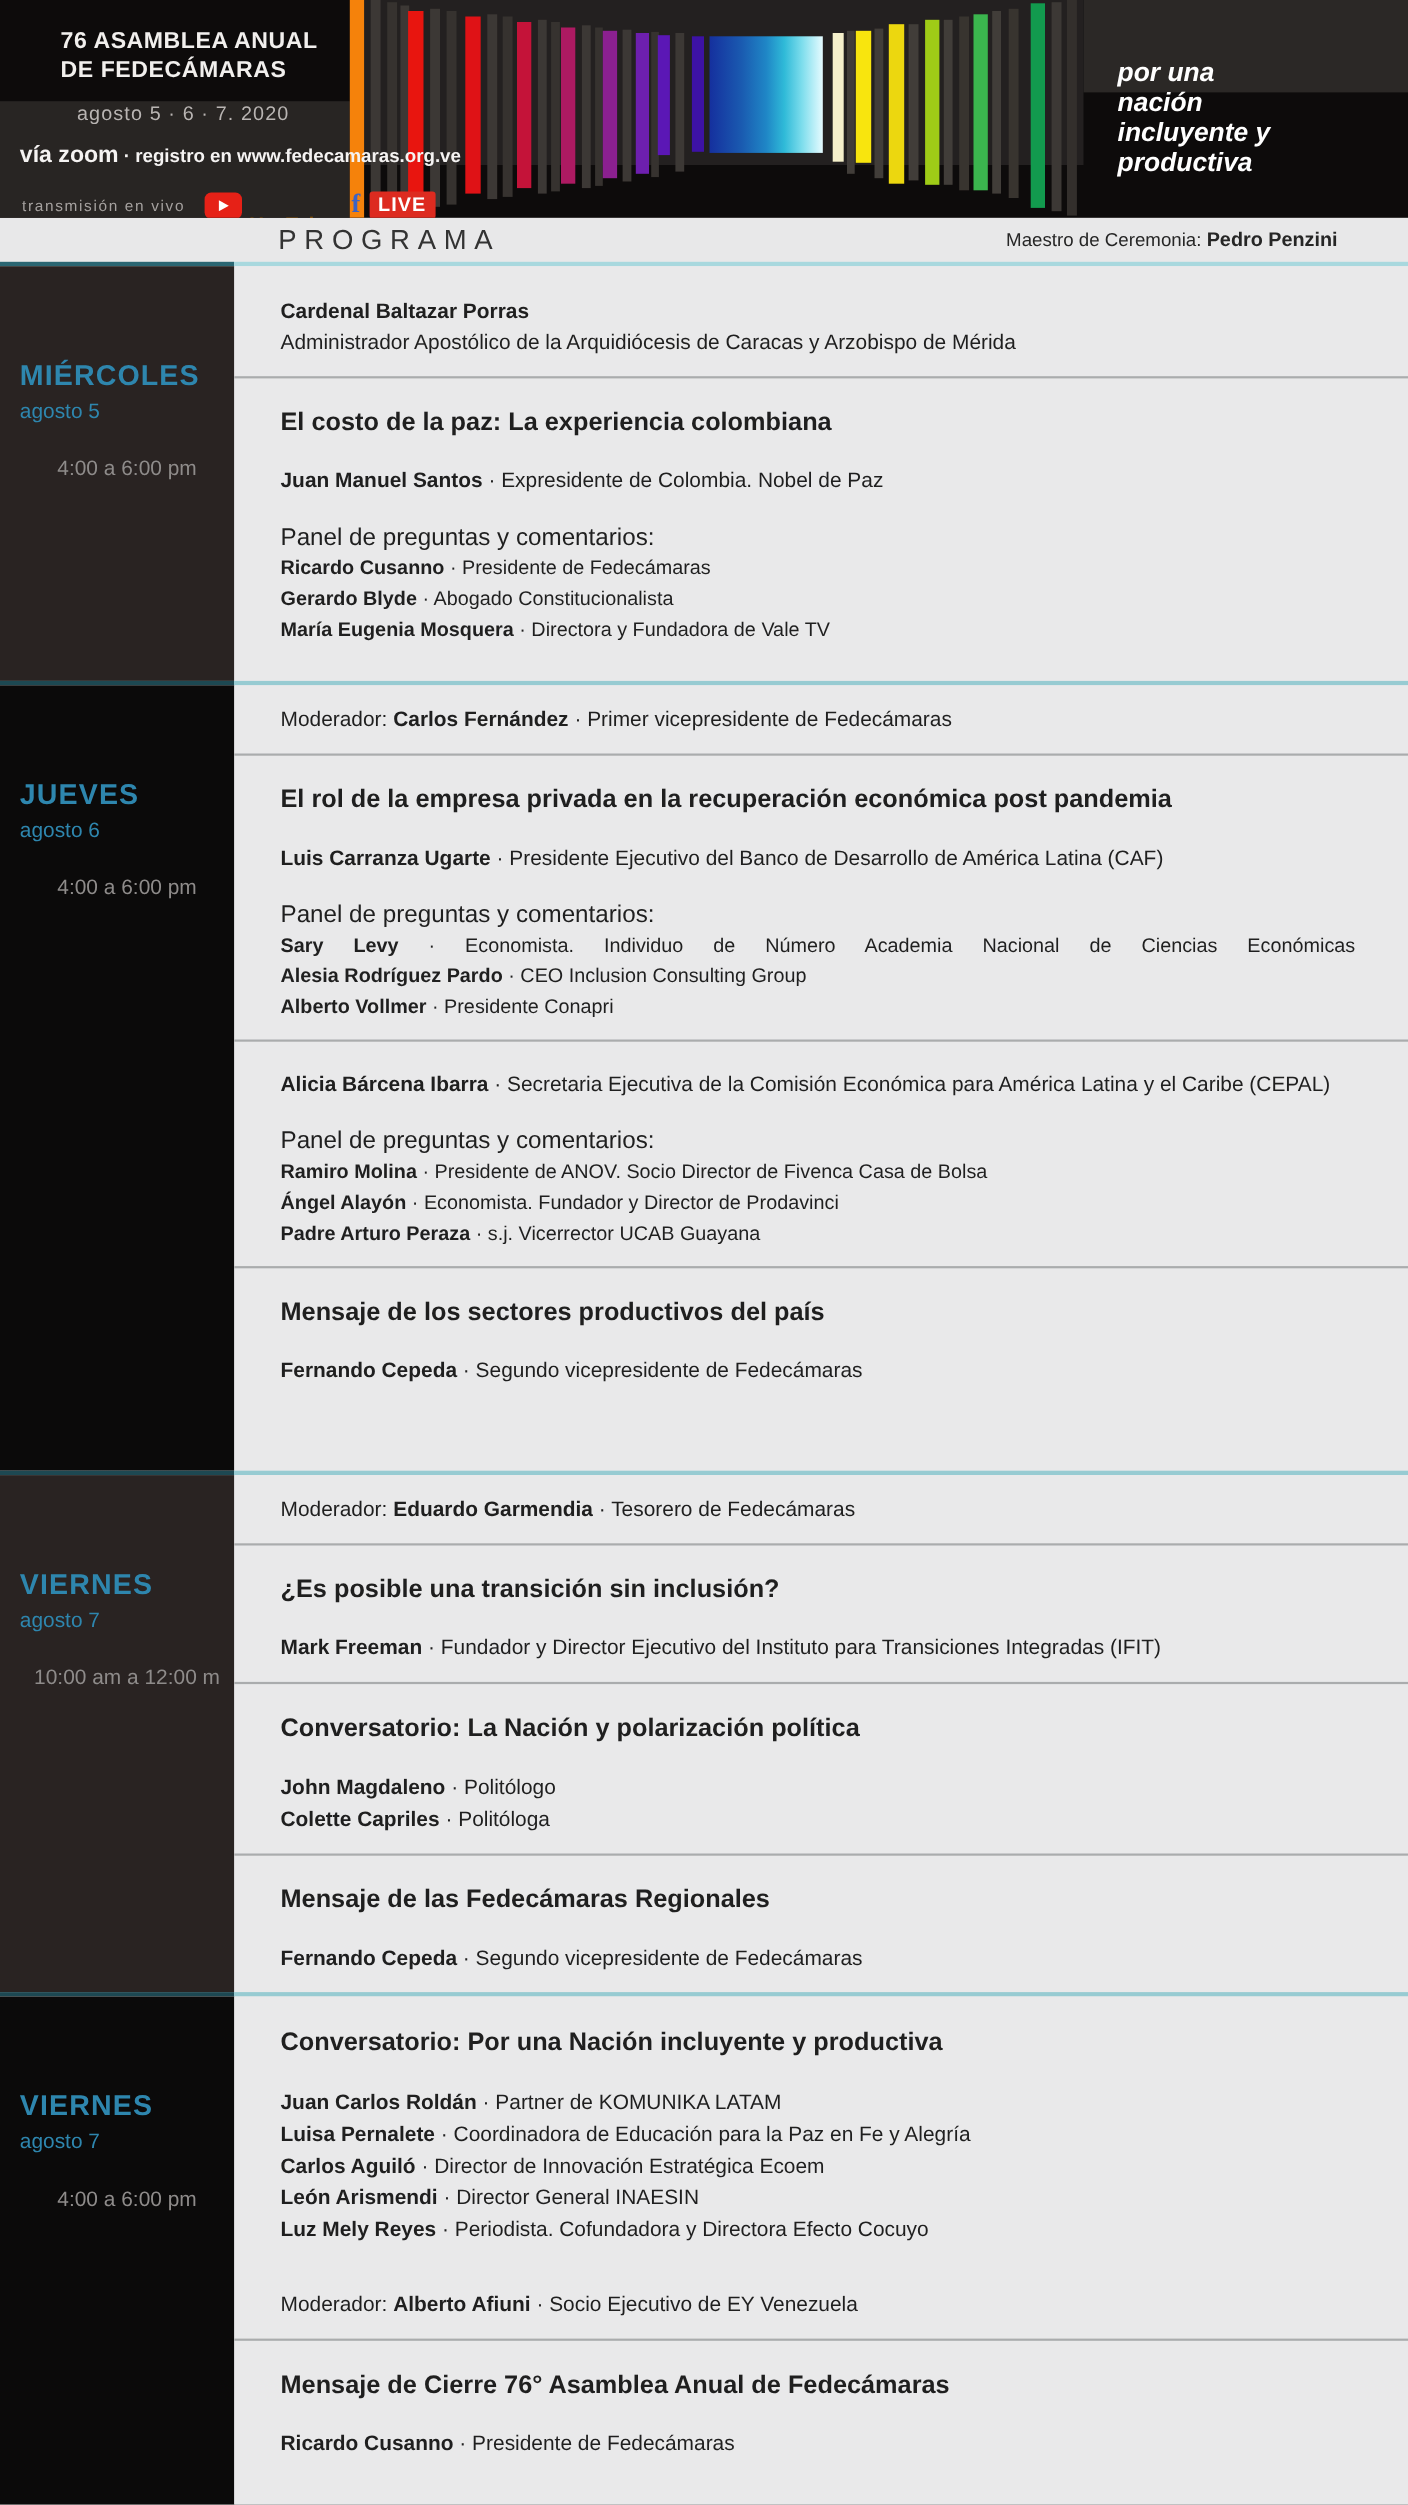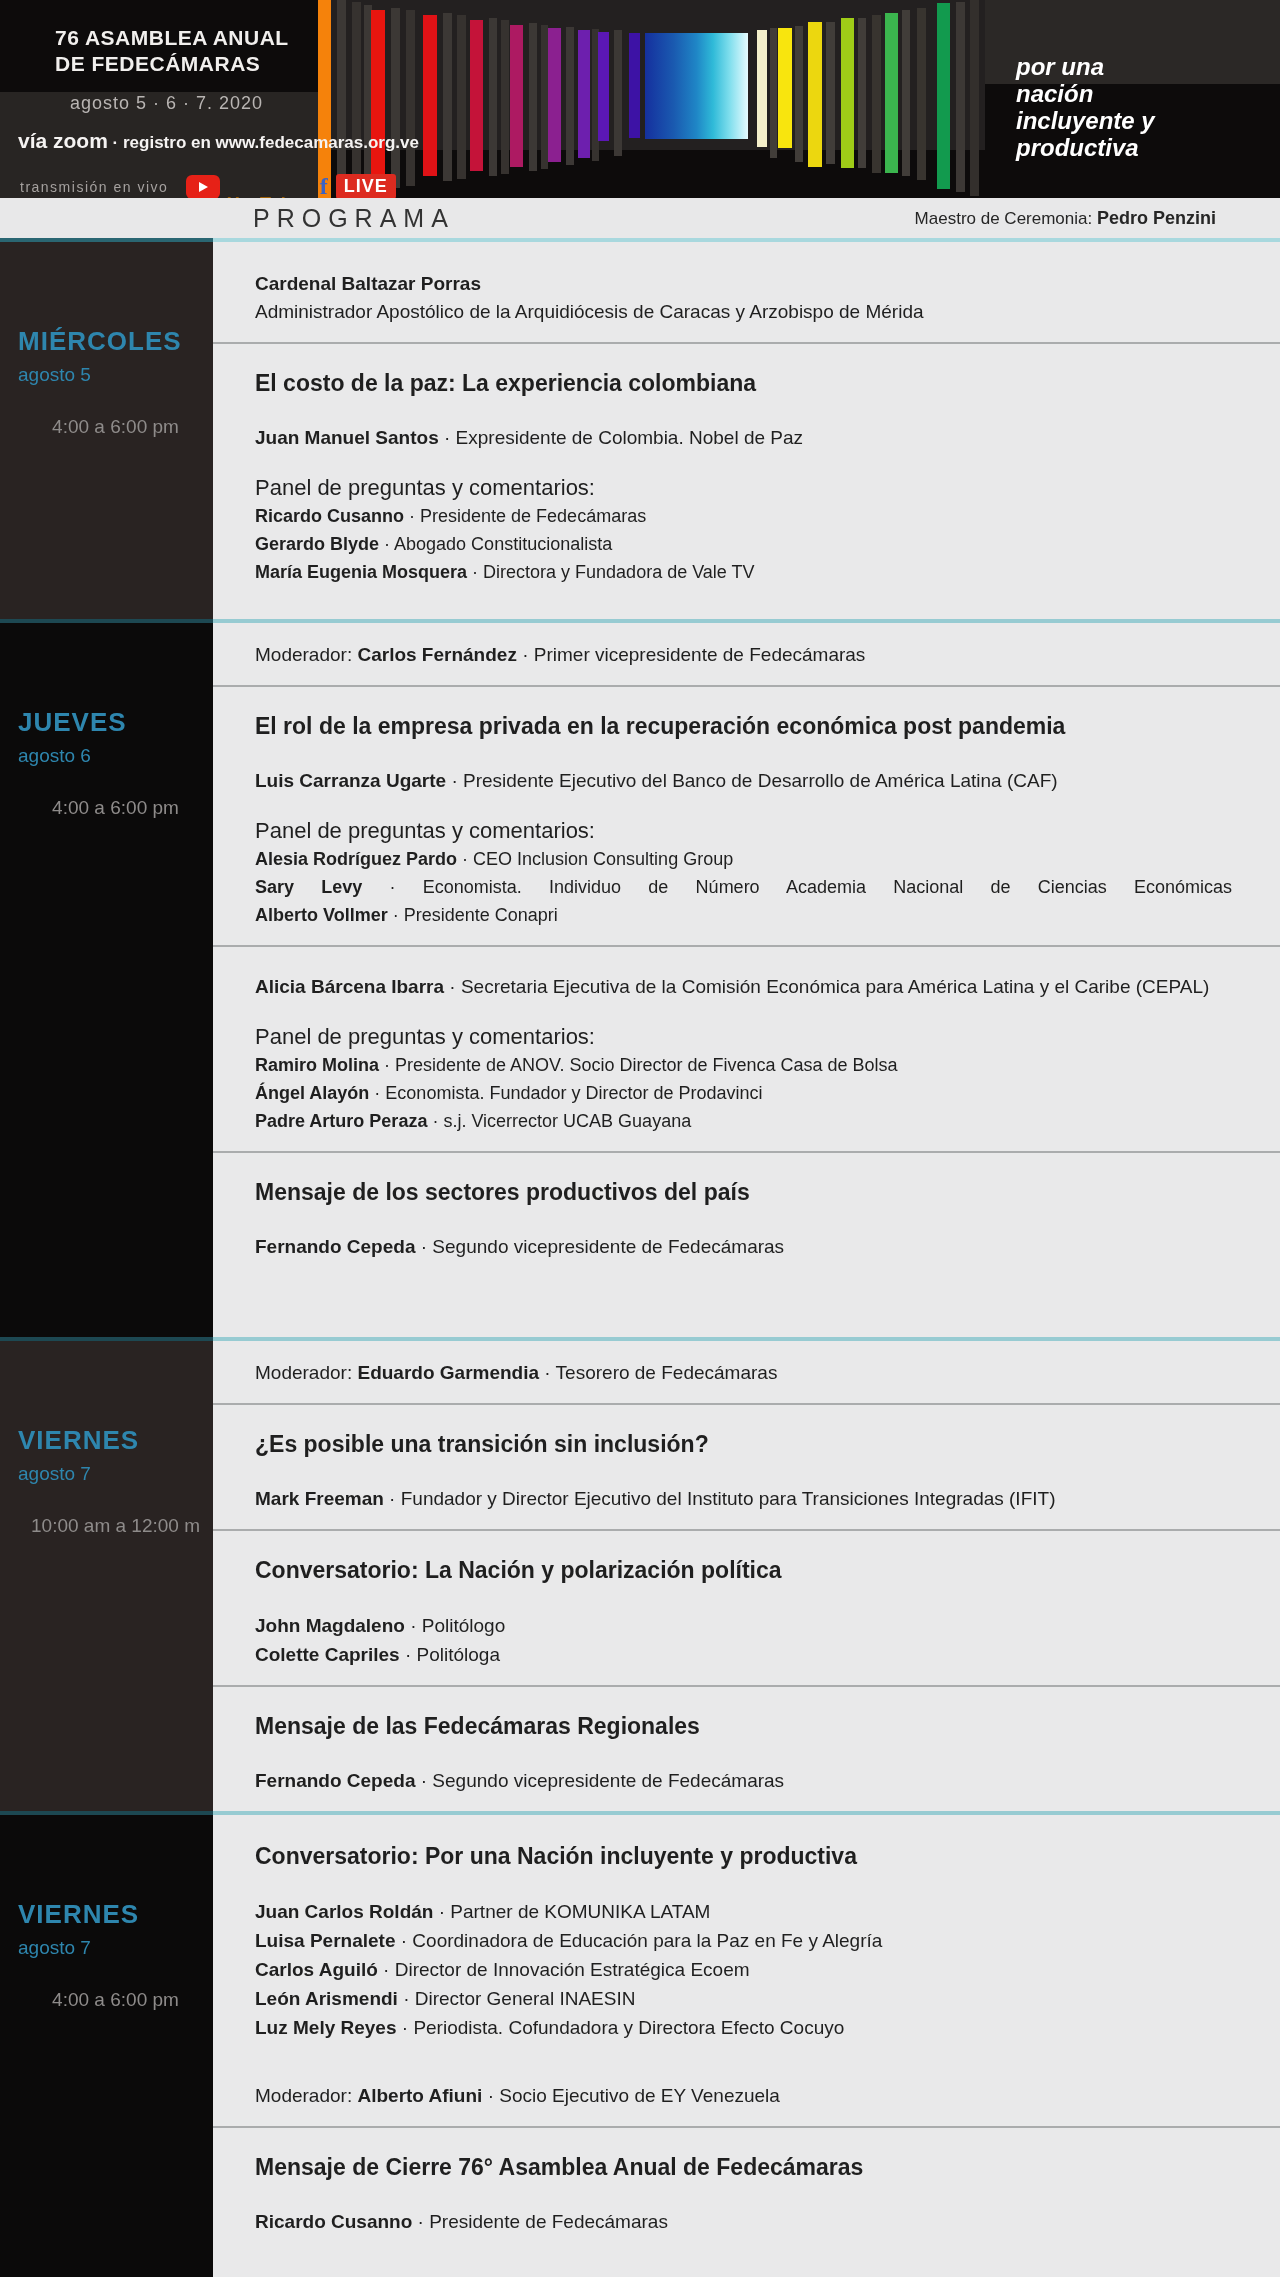--- a/index.html
+++ b/index.html
@@ -185,22 +185,22 @@
             <div class="day-time">4:00 a 6:00 pm</div>
           </div>
         </aside>
         <div class="content">
           <div class="row row-mod">Moderador: <strong>Carlos Fernández</strong> · Primer vicepresidente de Fedecámaras</div>
           <hr class="rule">
           <div class="row row-heading">El rol de la empresa privada en la recuperación económica post pandemia</div>
           <div class="row row-speaker"><strong>Luis Carranza Ugarte</strong> · Presidente Ejecutivo del Banco de Desarrollo de América Latina (CAF)</div>
           <div class="row row-panel">
             <div class="panel-label">Panel de preguntas y comentarios:</div>
+            <div class="panel-line justify"><strong>Sary Levy</strong> · Economista. Individuo de Número Academia Nacional de Ciencias Económicas</div>
             <div class="panel-line"><strong>Alesia Rodríguez Pardo</strong> · CEO Inclusion Consulting Group</div>
-            <div class="panel-line justify"><strong>Sary Levy</strong> · Economista. Individuo de Número Academia Nacional de Ciencias Económicas</div>
             <div class="panel-line"><strong>Alberto Vollmer</strong> · Presidente Conapri</div>
           </div>
           <hr class="rule">
           <div class="row row-speaker"><strong>Alicia Bárcena Ibarra</strong> · Secretaria Ejecutiva de la Comisión Económica para América Latina y el Caribe (CEPAL)</div>
           <div class="row row-panel">
             <div class="panel-label">Panel de preguntas y comentarios:</div>
             <div class="panel-line"><strong>Ramiro Molina</strong> · Presidente de ANOV. Socio Director de Fivenca Casa de Bolsa</div>
             <div class="panel-line"><strong>Ángel Alayón</strong> · Economista. Fundador y Director de Prodavinci</div>
             <div class="panel-line"><strong>Padre Arturo Peraza</strong> · s.j. Vicerrector UCAB Guayana</div>
           </div>

